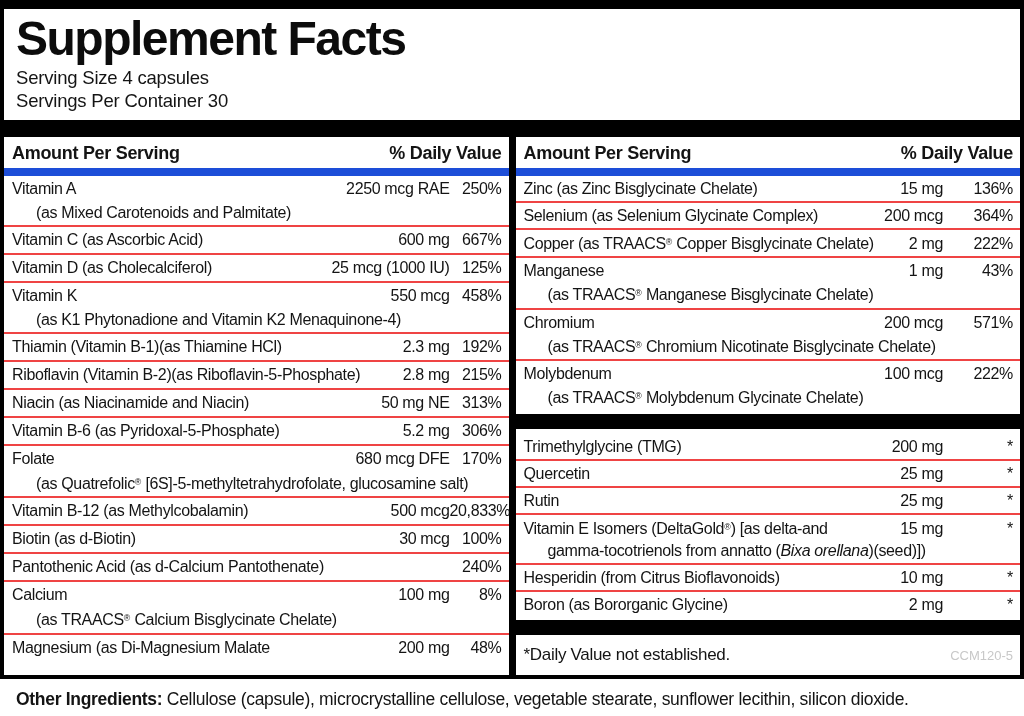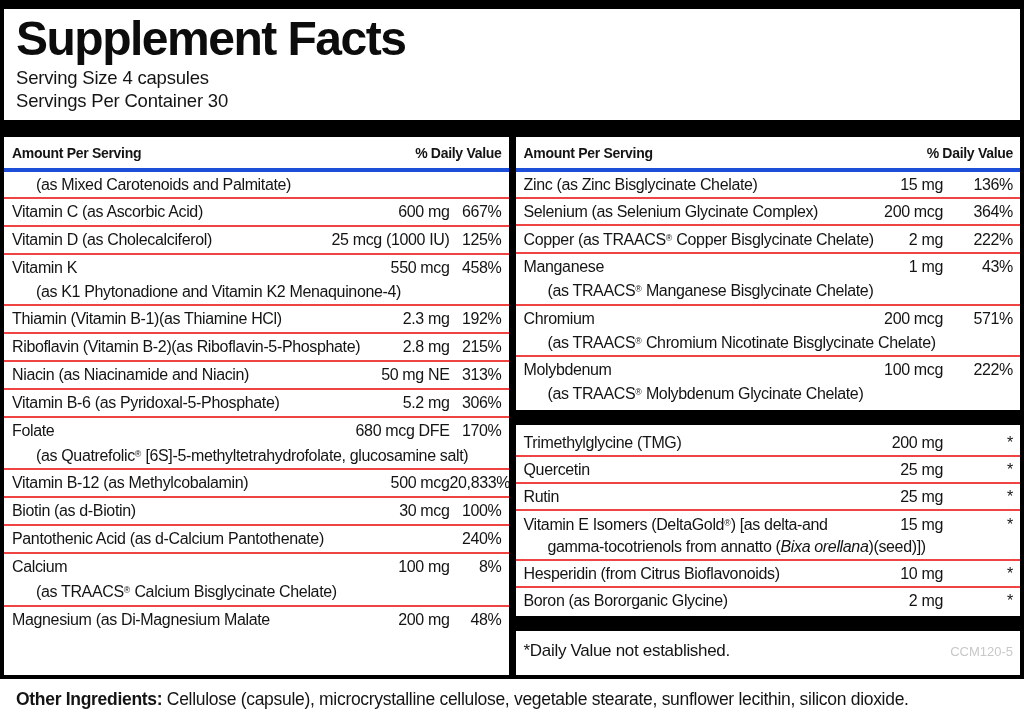--- a/index.html
+++ b/index.html
@@ -11,22 +11,22 @@
   .top-bar{height:9px;background:#000;flex:none;}
   .head{padding:3px 12px 8px;flex:none;}
   .title{font-size:48px;font-weight:bold;letter-spacing:-1.5px;line-height:54px;color:#0c0c0c;}
   .serving{font-size:18.5px;line-height:23px;letter-spacing:-0.2px;}
   .serving:first-of-type{margin-top:6px;}
   .thick-bar{height:17px;background:#000;flex:none;}
   .columns{flex:1;min-height:0;display:flex;overflow:hidden;}
   .col{flex:1;min-width:0;overflow:hidden;}
   .divider{flex:none;width:7px;background:#000;}
   .col-header{display:flex;justify-content:space-between;align-items:flex-end;
-              font-weight:bold;font-size:14px;letter-spacing:-0.3px;
-              padding:4px 7px 3px 8px;border-bottom:4px solid #1d4ed8;line-height:24px;}
+              font-weight:bold;font-size:18px;letter-spacing:-0.3px;
+              padding:4px 7px 3px 8px;border-bottom:8px solid #1d4ed8;line-height:24px;}
   .row{padding:1px 7px 1px 8px;}
   .row + .row{border-top:2px solid #ef4444;}
   .row-line{display:flex;align-items:baseline;font-size:16px;letter-spacing:-0.35px;
             line-height:24px;white-space:nowrap;}
   .col-right .row-line{line-height:23px;}
   .cell-name{flex:1 1 auto;min-width:0;}
   .cell-amt{flex:0 0 auto;width:130px;text-align:right;}
   .cell-dv{flex:0 0 auto;width:52px;text-align:right;}
   .col-right .cell-amt{width:125px;}
   .col-right .cell-dv{width:70px;}
@@ -58,20 +58,25 @@
 
     <div class="columns">
 
       <div class="col col-left">
         <div class="col-header">
           <span>Amount Per Serving</span>
           <span>% Daily Value</span>
         </div>
         <div class="rows">
             <div class="row">
+              <div class="row-line">
+                <span class="cell-name">Vitamin A</span>
+                <span class="cell-amt">2250 mcg RAE</span>
+                <span class="cell-dv">250%</span>
+              </div>
               <div class="sub-line">(as Mixed Carotenoids and Palmitate)</div>
             </div>
             <div class="row">
               <div class="row-line">
                 <span class="cell-name">Vitamin C (as Ascorbic Acid)</span>
                 <span class="cell-amt">600 mg</span>
                 <span class="cell-dv">667%</span>
               </div>
             </div>
             <div class="row">

